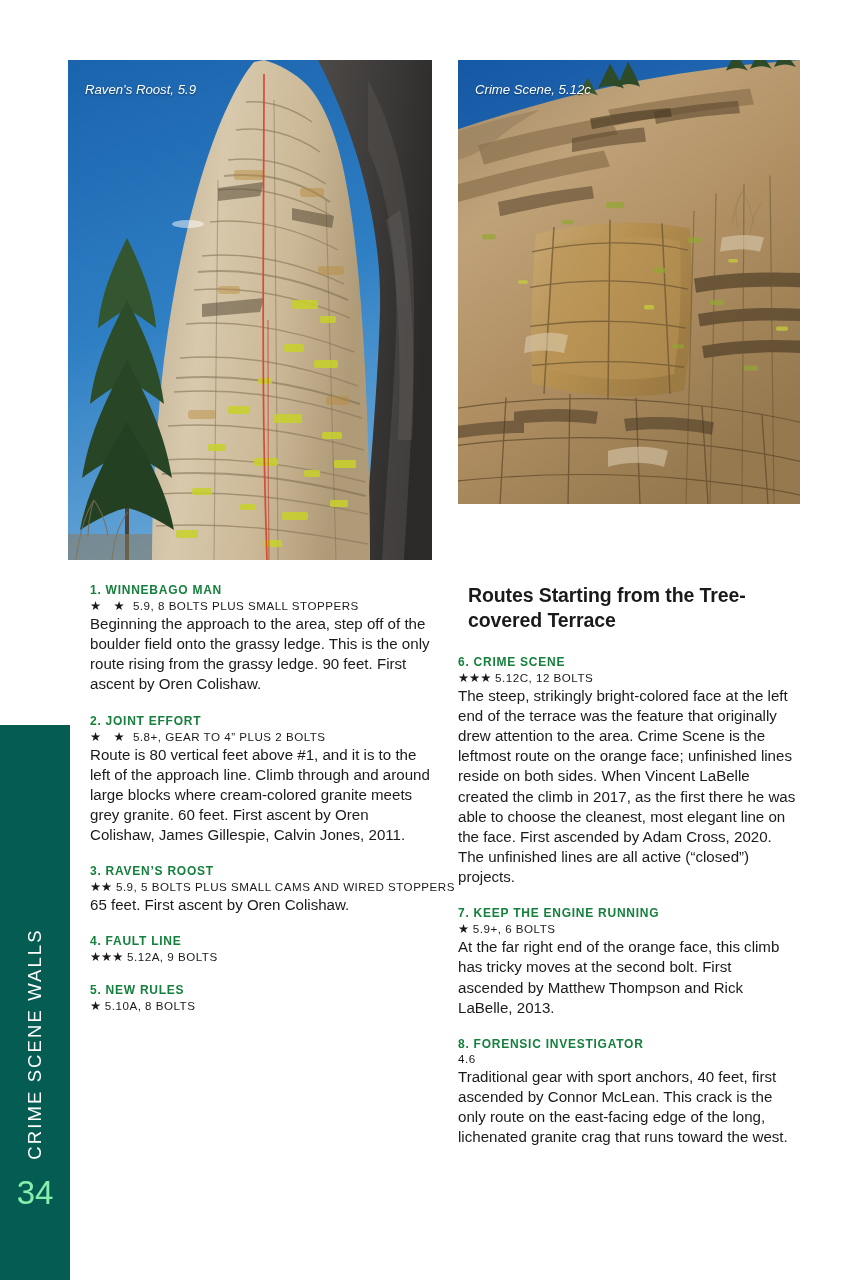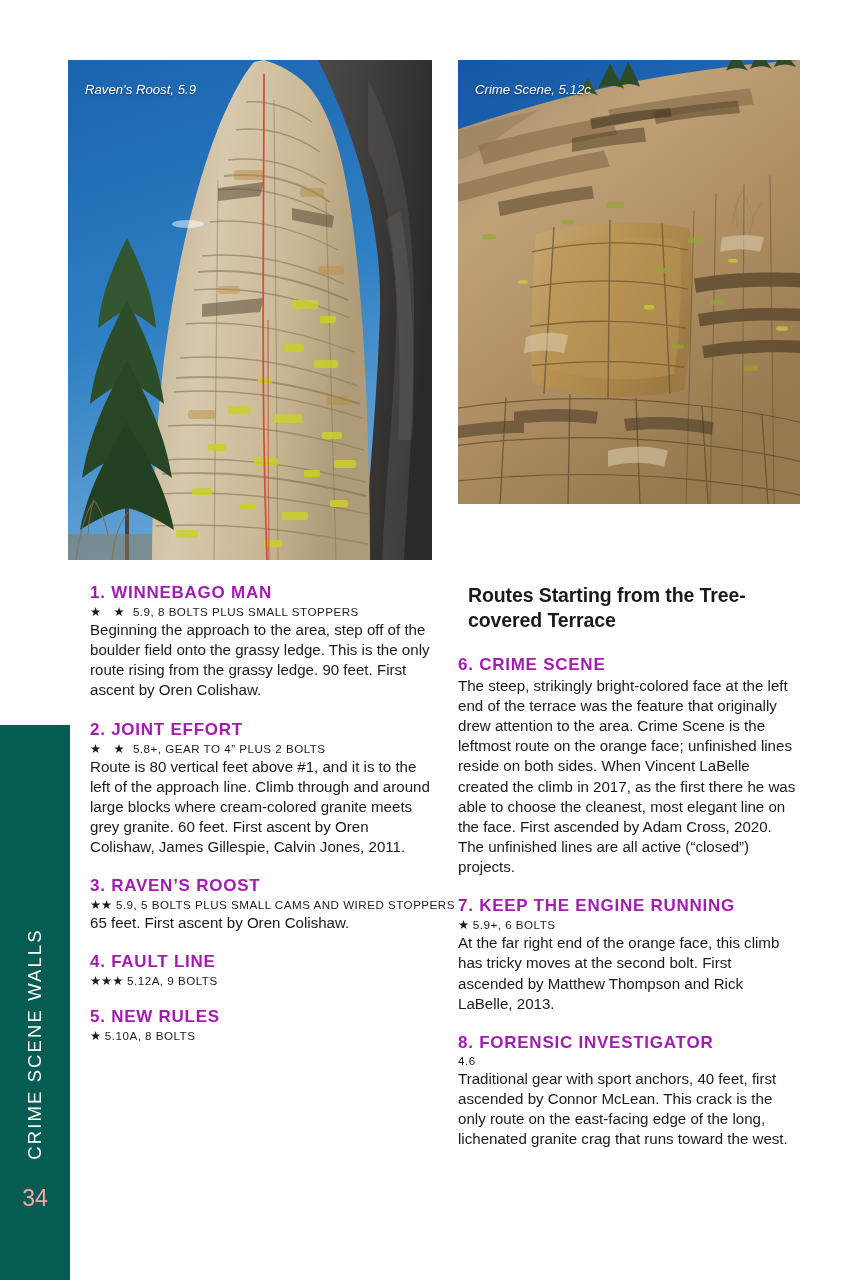--- a/index.html
+++ b/index.html
@@ -18,21 +18,21 @@
   }
   .side-tab-label {
     position: absolute; left: -148px; top: 308px;
     width: 366px; text-align: center;
     transform: rotate(-90deg);
     color: #ffffff; font-size: 18.5px; letter-spacing: 2.1px;
     font-family: "Liberation Sans", sans-serif; white-space: nowrap;
   }
   .page-number {
     position: absolute; left: 0; width: 70px; bottom: 68px;
-    text-align: center; color: #fca5a5; font-size: 23px;
+    text-align: center; color: #86efac; font-size: 33px;
     font-family: "Liberation Sans", sans-serif;
   }
 
   
   .photo { position: absolute; overflow: hidden; }
   .photo-caption {
     position: absolute; left: 17px; top: 22px;
     color: #ffffff; font-style: italic; font-size: 13.2px;
     font-family: "Liberation Sans", sans-serif;
     text-shadow: 0 1px 2px rgba(0,0,0,.45);
@@ -50,21 +50,21 @@
   .section-heading {
     font-size: 19.5px; font-weight: bold; color: #1a1a1a;
     line-height: 1.28; margin-bottom: 22px;
     font-family: "Liberation Sans", sans-serif;
     letter-spacing: -0.1px;
     margin-left: 10px;
   }
   .route { margin-bottom: 19px; }
   .route:last-child { margin-bottom: 0; }
   .route-name {
-    font-size: 17px; color: #a21caf; letter-spacing: 0.75px;
+    font-size: 12px; color: #15803d; letter-spacing: 0.75px;
     font-family: "Liberation Sans", sans-serif;
     margin-bottom: 1px; font-weight: 600;
   }
   .route-grade {
     font-size: 11.6px; color: #1a1a1a; letter-spacing: 0.5px;
     font-family: "Liberation Sans", sans-serif;
     margin-bottom: 1px; white-space: nowrap;
   }
   .stars { font-size: 12.4px; letter-spacing: 0px; }
   .stars.wide { letter-spacing: 4.5px; }
@@ -356,20 +356,21 @@
     </div>
 
   </div>
 
   <div class="col" id="col-right">
 
     <div class="section-heading">Routes Starting from the Tree-covered Terrace</div>
 
     <div class="route">
       <div class="route-name">6. CRIME SCENE</div>
+      <div class="route-grade"><span class="stars">★★★</span> <span>5.12C, 12 BOLTS</span></div>
       <div class="route-desc">The steep, strikingly bright-colored face at the left end of the terrace was the feature that originally drew attention to the area. Crime Scene is the leftmost route on the orange face; unfinished lines reside on both sides. When Vincent LaBelle created the climb in 2017, as the first there he was able to choose the cleanest, most elegant line on the face. First ascended by Adam Cross, 2020. The unfinished lines are all active (“closed”) projects.</div>
     </div>
 
     <div class="route">
       <div class="route-name">7. KEEP THE ENGINE RUNNING</div>
       <div class="route-grade"><span class="stars">★</span> <span>5.9+, 6 BOLTS</span></div>
       <div class="route-desc">At the far right end of the orange face, this climb has tricky moves at the second bolt. First ascended by Matthew Thompson and Rick LaBelle, 2013.</div>
     </div>
 
     <div class="route">

